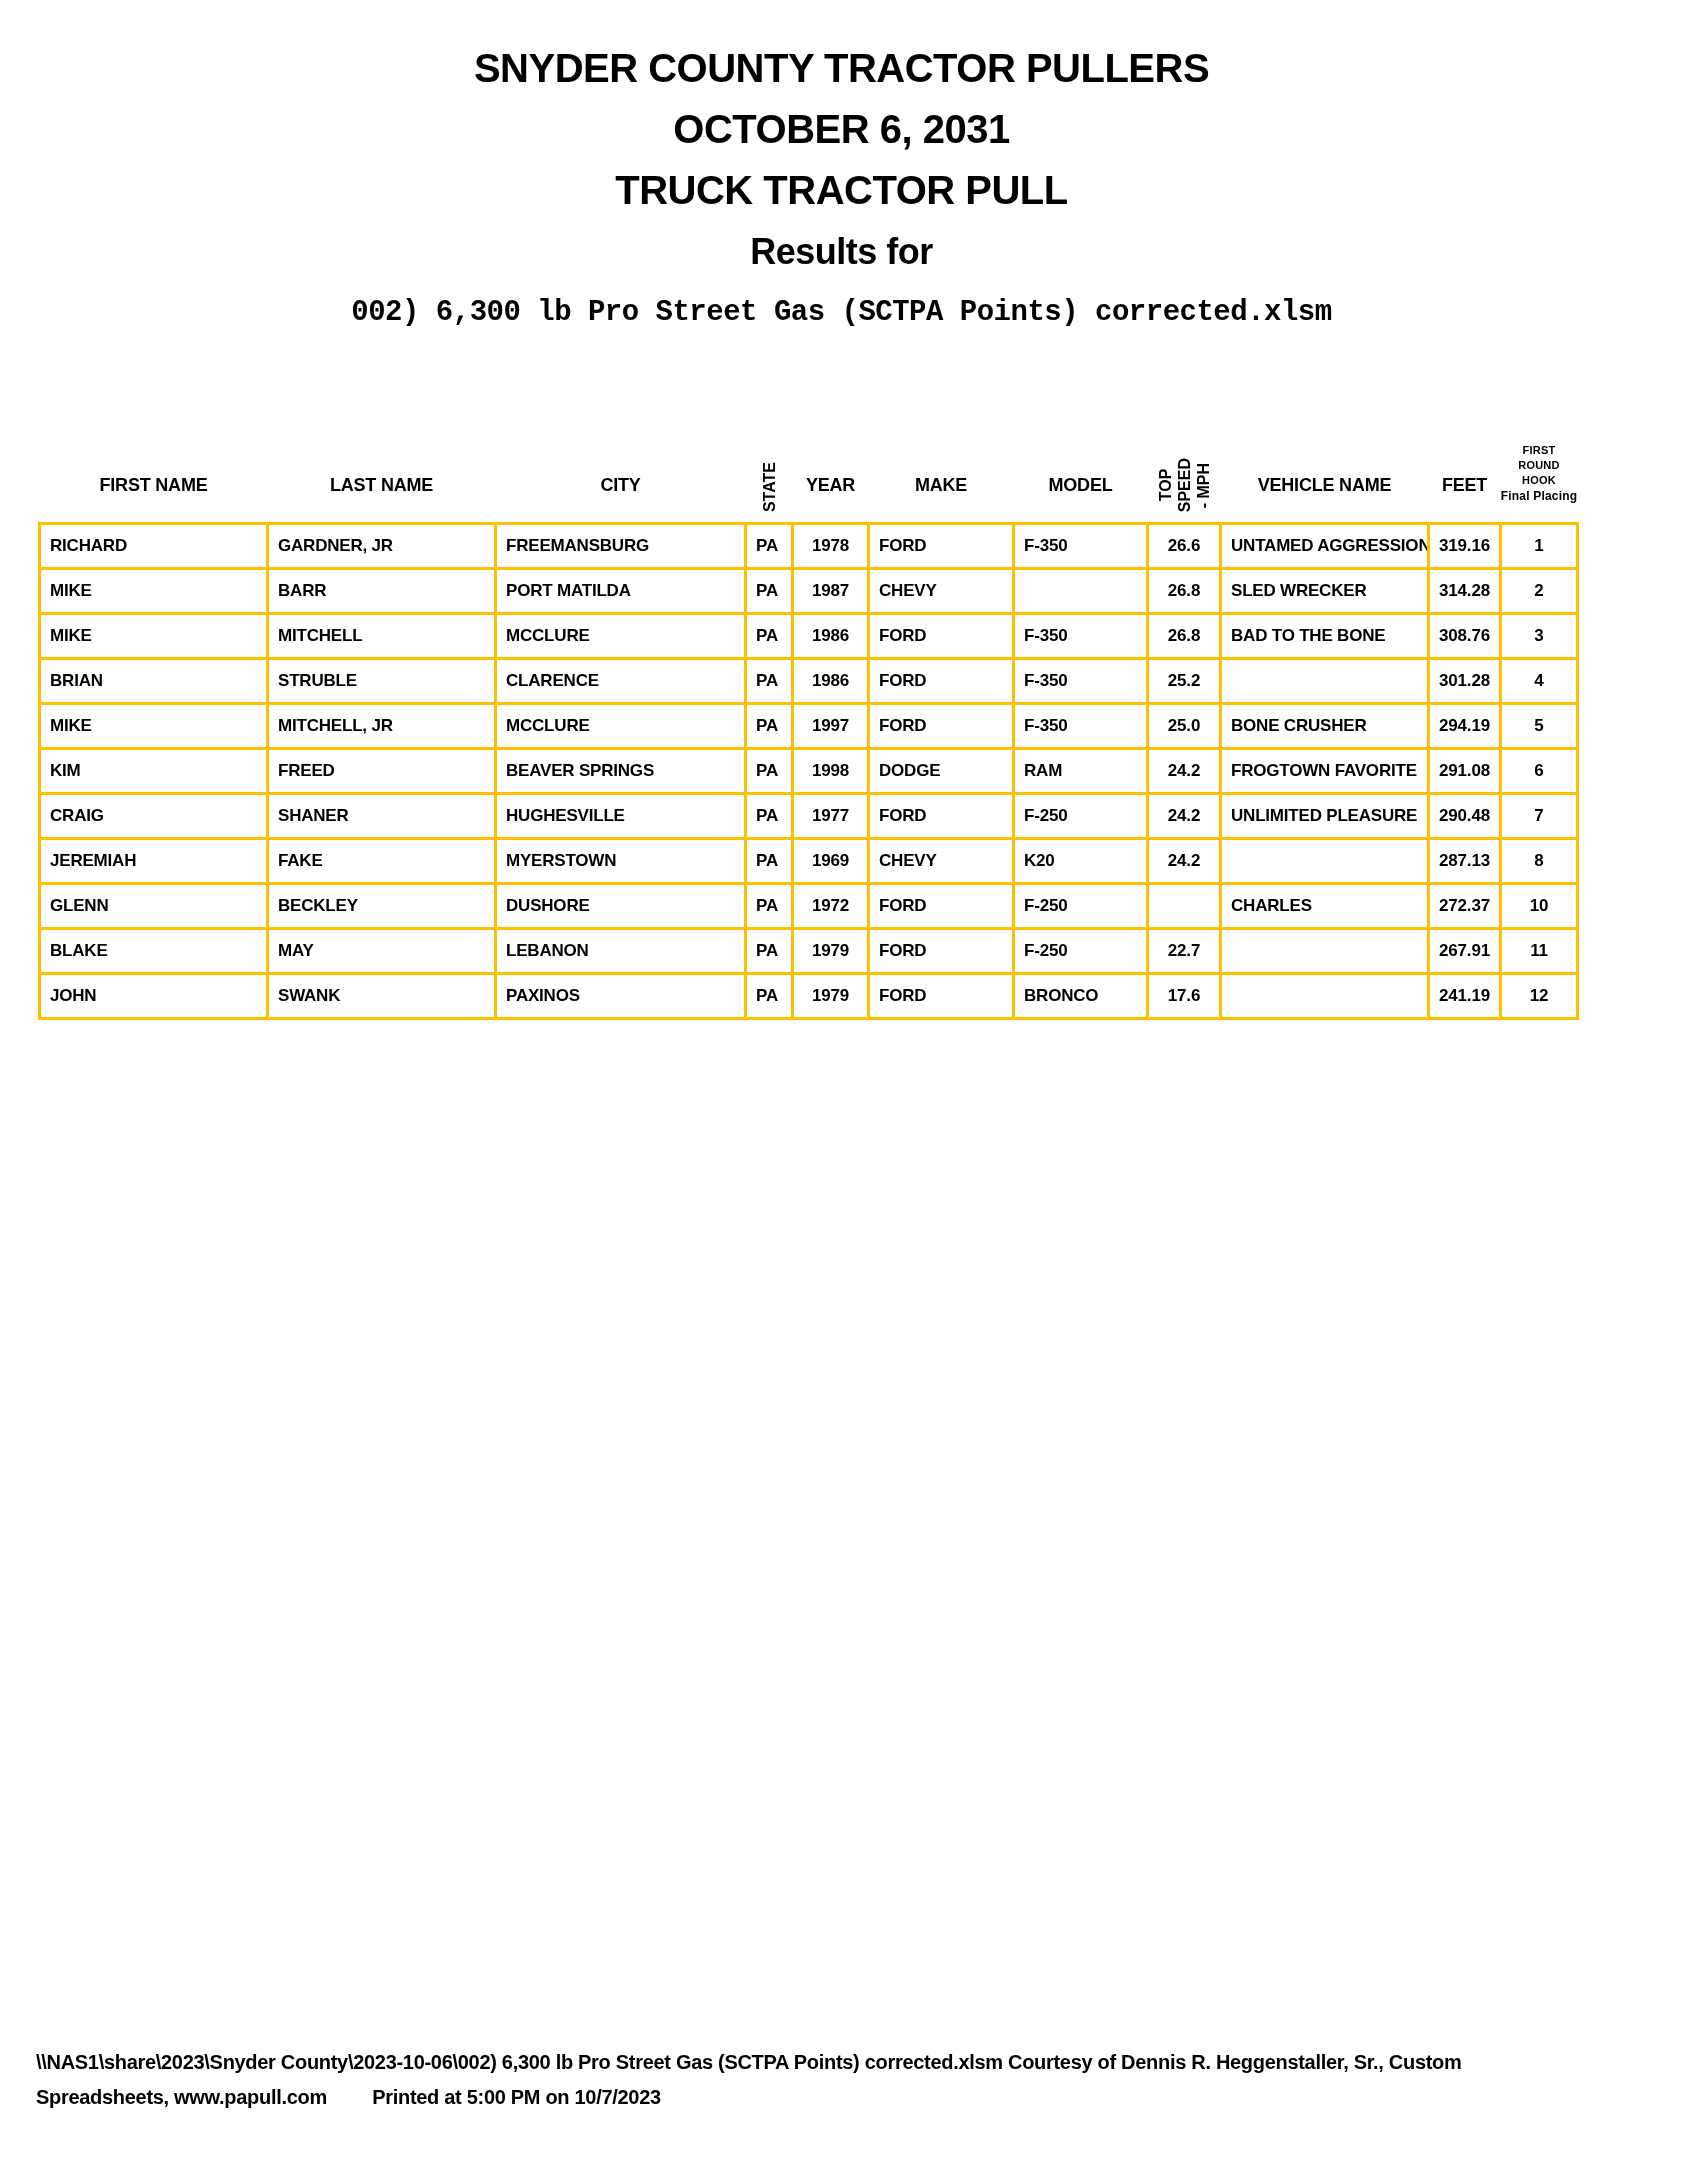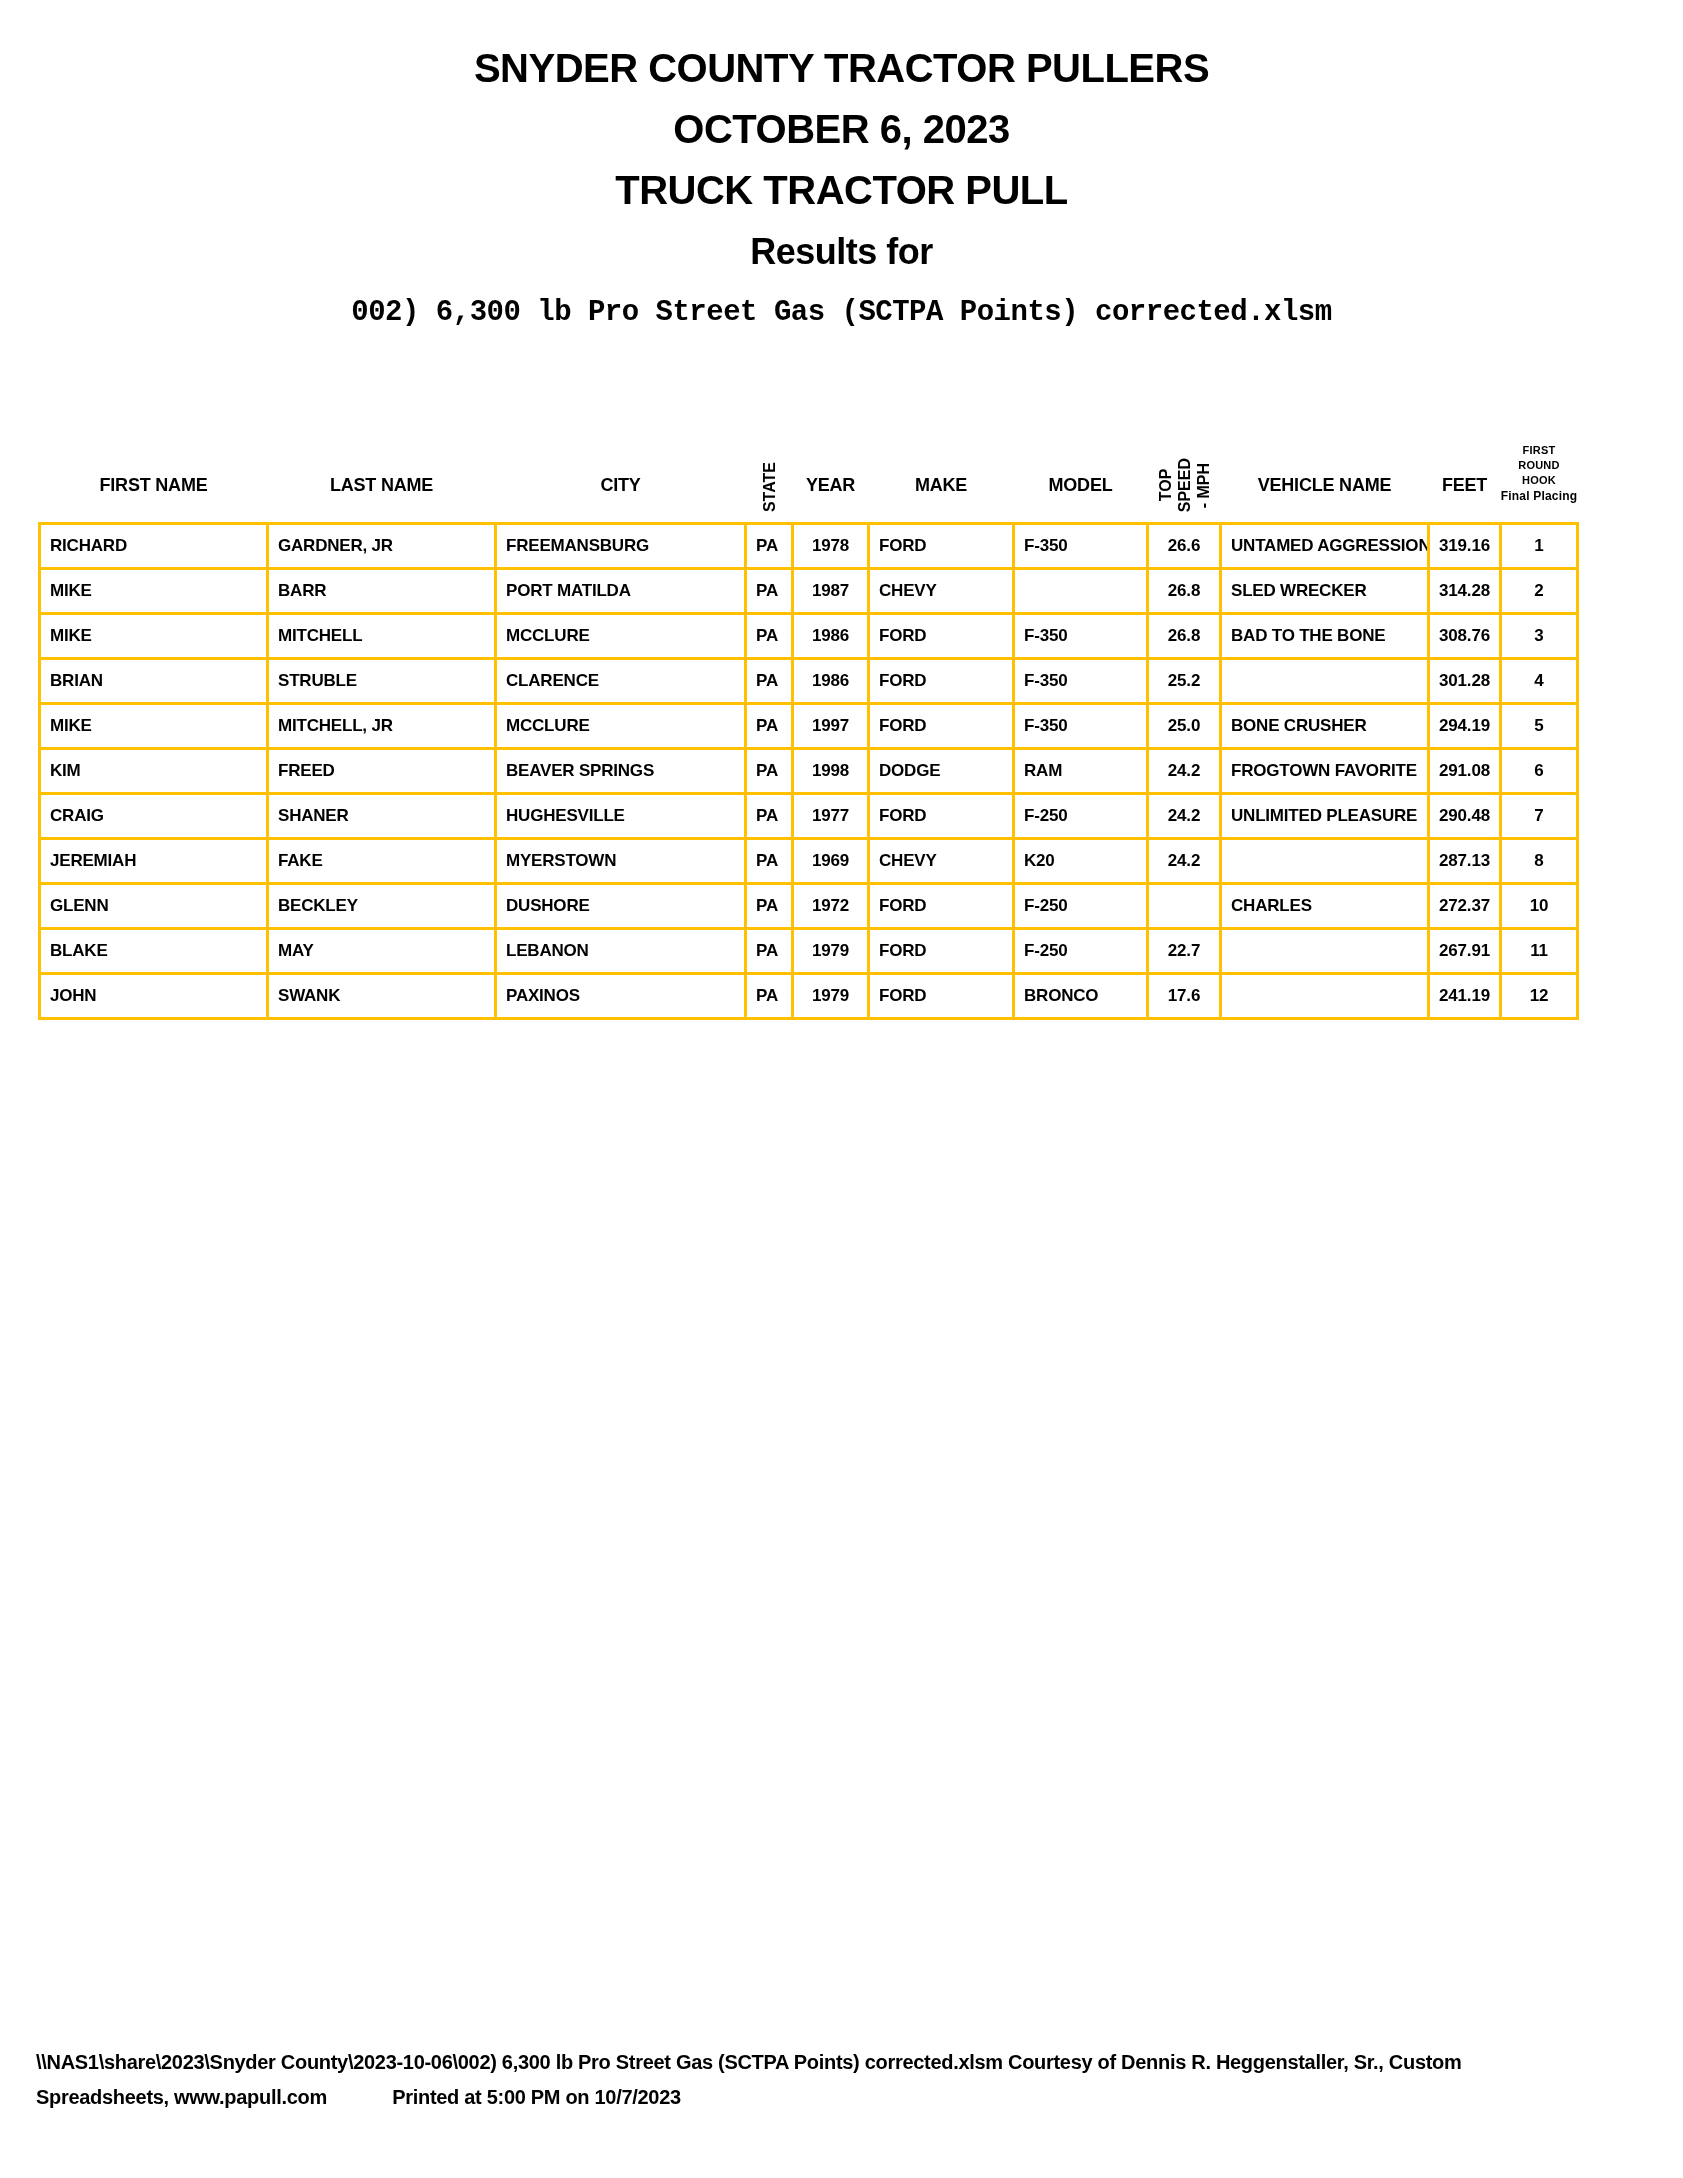--- a/index.html
+++ b/index.html
@@ -97,30 +97,30 @@
   
   .footer {
     position: absolute;
     left: 36px;
     top: 2045px;
     width: 1604px;
     font-size: 20px;
     line-height: 35px;
     letter-spacing: -0.3px;
   }
-  .footer-printed { margin-left: 60px; }
+  .footer-printed { margin-left: 40px; }
 </style>
 </head>
 <body>
 
 <div class="page">
 
   <div class="title-block">
     <div class="title-line">SNYDER COUNTY TRACTOR PULLERS</div>
-    <div class="title-line">OCTOBER 6, 2023</div>
+    <div class="title-line">OCTOBER 6, 2031</div>
     <div class="title-line">TRUCK TRACTOR PULL</div>
     <div class="title-line-4">Results for</div>
     <div class="title-line-5">002) 6,300 lb Pro Street Gas (SCTPA Points) corrected.xlsm</div>
   </div>
 
   <table class="results">
     <colgroup>
       <col class="c-first">
         <col class="c-last">
         <col class="c-city">

